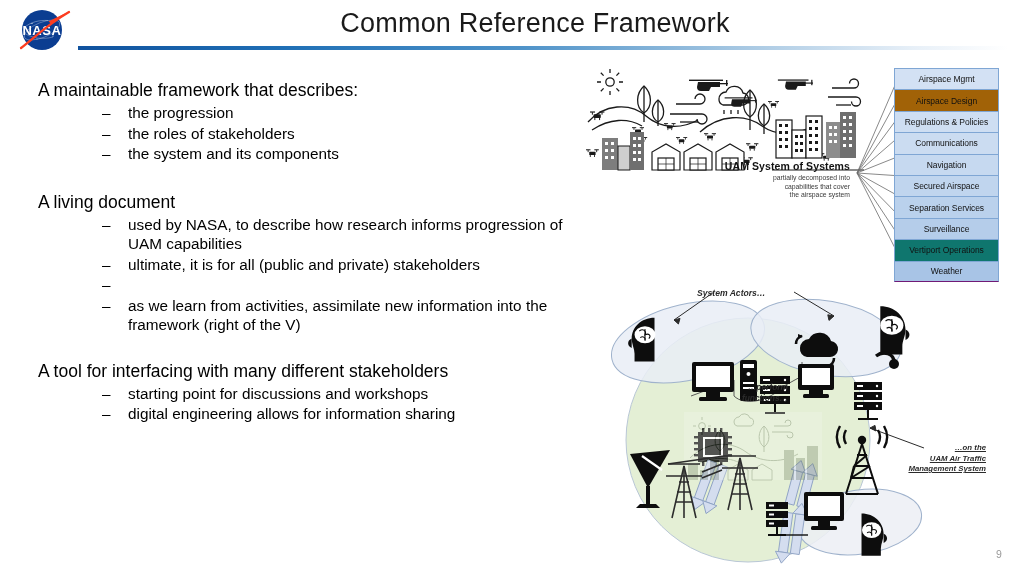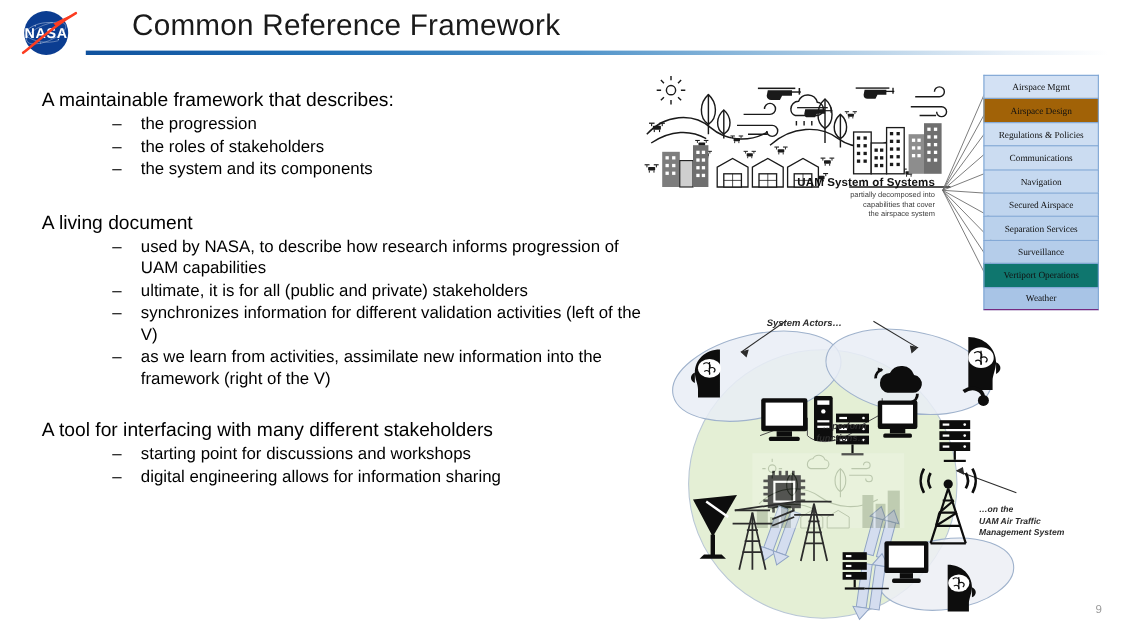--- a/index.html
+++ b/index.html
@@ -17,21 +17,21 @@
   
   #header {
     position: absolute; left: 0; top: 0; width: 1024px; height: 58px; padding-left: 44px;
   }
   #nasa-logo {
     position: absolute; left: 17px; top: 7px;
     width: 58px; height: 46px;
   }
   #slide-title {
     position: absolute; left: 120px; top: 8px; width: 830px;
-    text-align: left;
+    text-align: center;
     font-size: 27px;
     font-weight: 400;
     letter-spacing: 0.2px;
     color: #1a1a1a;
     font-family: "Liberation Sans", sans-serif;
     white-space: nowrap;
   }
   #title-divider {
     position: absolute; left: 78px; top: 46px;
     width: 930px; height: 4px;
@@ -74,21 +74,21 @@
     width: 105px;
   }
   .cap-box {
     height: 21.4px;
     box-sizing: border-box;
     border: 1px solid #7fa6d4;
     border-bottom: none;
     display: flex; align-items: center; justify-content: center;
     font-size: 8.5px;
     color: #111;
-    font-family: Liberation Serif, serif;
+    font-family: Liberation Sans, sans-serif;
     white-space: nowrap;
     letter-spacing: -0.05px;
   }
   .cap-box:last-child { border-bottom: 1px solid #701a75; }
 
   
   #fan { position: absolute; left: 840px; top: 55px; width: 70px; height: 245px; }
 
   
   #uam-illus { position: absolute; left: 580px; top: 60px; width: 290px; height: 125px; }
@@ -114,22 +114,22 @@
     font-style: italic;
     font-weight: bold;
     color: #2b2b2b;
   }
   #anno-actors { left: 697px; top: 288px; font-size: 8.6px; }
   #anno-perform {
     left: 718px; top: 382px; font-size: 8.4px;
     text-align: right; width: 70px; line-height: 11px; font-style: italic;
   }
   #anno-atm {
-    left: 890px; top: 458px; font-size: 7.8px;
-    text-align: left; width: 96px; line-height: 10.5px;
+    left: 890px; top: 443px; font-size: 7.8px;
+    text-align: right; width: 96px; line-height: 10.5px; text-decoration: underline;
   }
 
   
   #slide-num {
     position: absolute; left: 996px; top: 548px;
     font-size: 10.5px; color: #9a9a9a;
   }
 </style>
 </head>
 <body>
@@ -182,21 +182,20 @@
       <li class="sub-item">
         <span class="dash"><span class="dash-inner">–</span></span>
         <span class="sub-text">used by NASA, to describe how research informs progression of UAM capabilities</span>
       </li>
       <li class="sub-item">
         <span class="dash"><span class="dash-inner">–</span></span>
         <span class="sub-text">ultimate, it is for all (public and private) stakeholders</span>
       </li>
       <li class="sub-item">
         <span class="dash"><span class="dash-inner">–</span></span>
-        <span class="sub-text">synchronizes information for different validation activities (left of the V)</span>
       </li>
       <li class="sub-item">
         <span class="dash"><span class="dash-inner">–</span></span>
         <span class="sub-text">as we learn from activities, assimilate new information into the framework (right of the V)</span>
       </li>
     </ul>
   </div>
 
   <div class="gap-md"></div>
 

